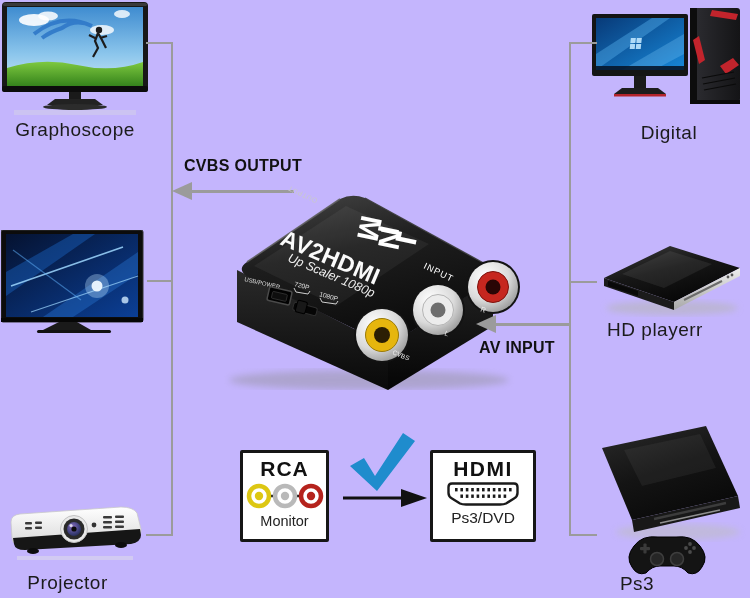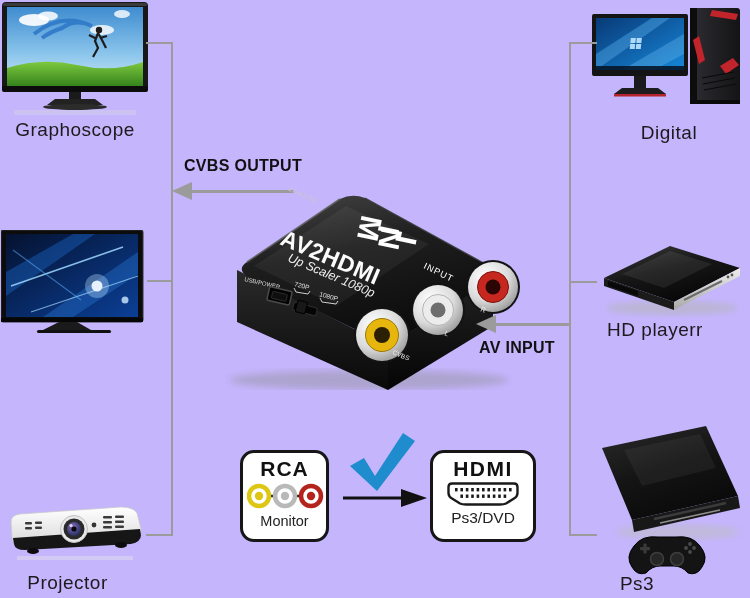--- a/index.html
+++ b/index.html
@@ -6,21 +6,21 @@
   .canvas{position:relative;width:750px;height:598px;background:#c4b5fd;overflow:hidden;
           font-family:"Liberation Sans",sans-serif;}
   .abs{position:absolute;}
   .line{position:absolute;background:#9b9b9b;}
   .dev-label{position:absolute;text-align:center;font-size:19px;color:#1b1b1b;
              white-space:pre;letter-spacing:.5px;}
   .flow-label{position:absolute;font-size:16px;font-weight:bold;color:#111;letter-spacing:.3px;}
   .arrow-tail{position:absolute;height:3px;background:#9b9b9b;}
   .arrow-head-left{position:absolute;width:0;height:0;border-top:9px solid transparent;
                    border-bottom:9px solid transparent;border-right:20px solid #9b9b9b;}
-  .badge{position:absolute;box-sizing:border-box;border:3px solid #161616;border-radius:14px;
+  .badge{position:absolute;box-sizing:border-box;border:3px solid #161616;border-radius:2px;
          background:#fff;display:flex;flex-direction:column;align-items:center;}
   .badge-title{font-weight:bold;font-size:21px;color:#111;margin-top:4px;letter-spacing:1px;}
   .badge-caption{font-size:14.5px;color:#222;margin-top:2px;}
 </style>
 </head>
 <body>
 
 <div class="canvas">
 
   <svg class="abs" style="left:2px;top:2px" width="146" height="114" viewBox="0 0 146 114">

